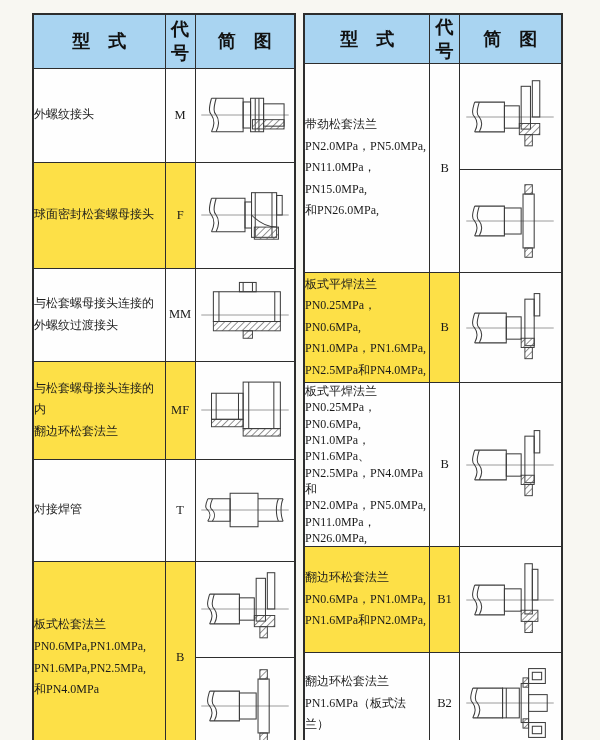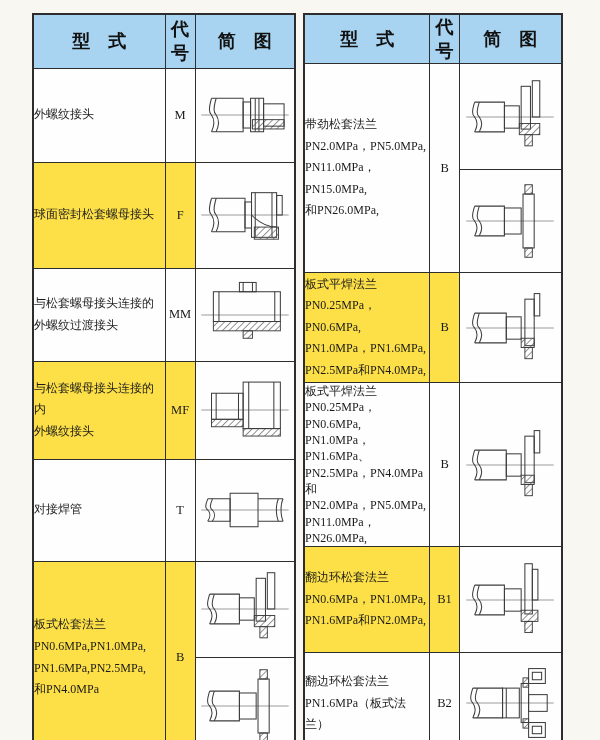--- a/index.html
+++ b/index.html
@@ -153,21 +153,21 @@
                 <line class="ol" x1="82" y1="18" x2="82" y2="50"></line>
                 <rect class="ol" x="44" y="8" width="18" height="10"></rect>
                 <line class="ol" x1="48" y1="8" x2="48" y2="18"></line>
                 <line class="ol" x1="58" y1="8" x2="58" y2="18"></line>
                 <rect class="ht" x="16" y="50" width="72" height="10"></rect>
                 <rect class="ht" x="48" y="60" width="10" height="8"></rect>
               </svg></td>
       </tr>
       <tr class="r90">
         <td class="type hl">与松套螺母接头连接的内
-外螺纹接头</td>
+翻边环松套法兰</td>
         <td class="code hl">MF</td>
         <td class="diag"><svg viewBox="0 0 100 86" width="98" height="80">
                 <line class="cl" x1="3" y1="43" x2="97" y2="43"></line>
                 <rect class="ol" x="14" y="25" width="34" height="28"></rect>
                 <line class="ol" x1="19" y1="25" x2="19" y2="53"></line>
                 <line class="ol" x1="43" y1="25" x2="43" y2="53"></line>
                 <rect class="ol" x="48" y="13" width="40" height="50"></rect>
                 <line class="ol" x1="54" y1="13" x2="54" y2="63"></line>
                 <line class="ol" x1="81" y1="13" x2="81" y2="63"></line>
                 <rect class="ht" x="14" y="53" width="34" height="8"></rect>

